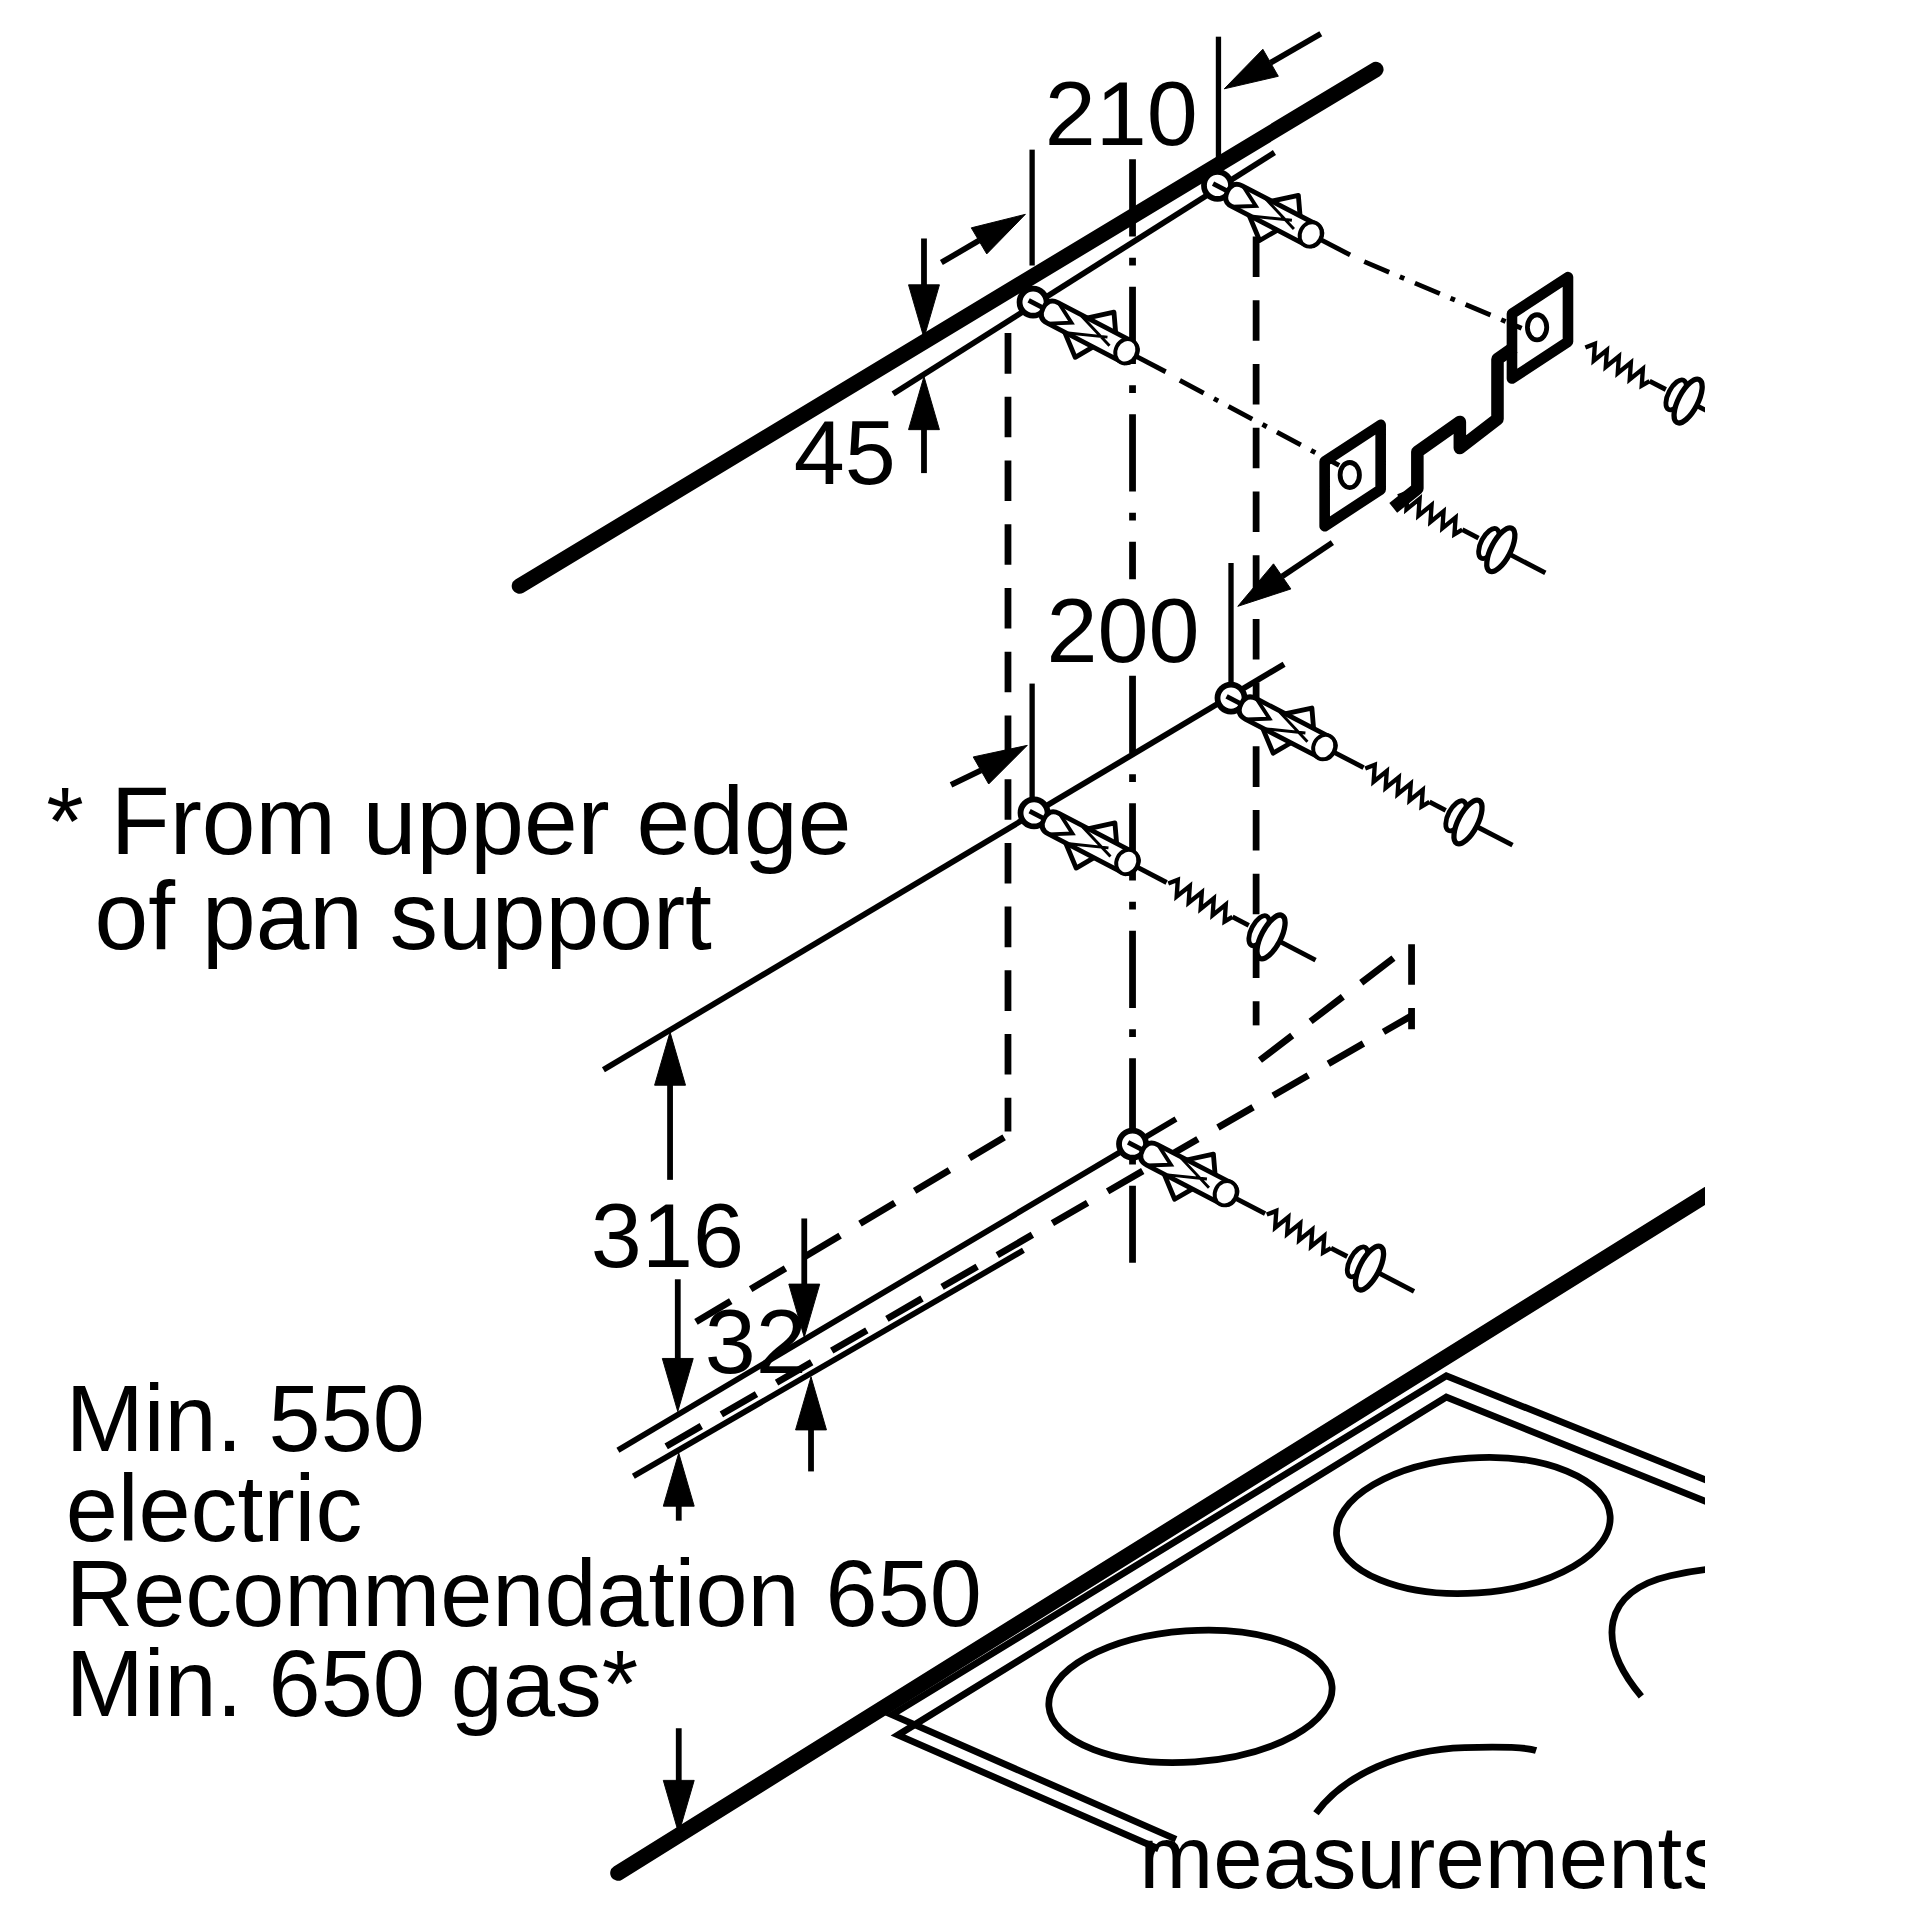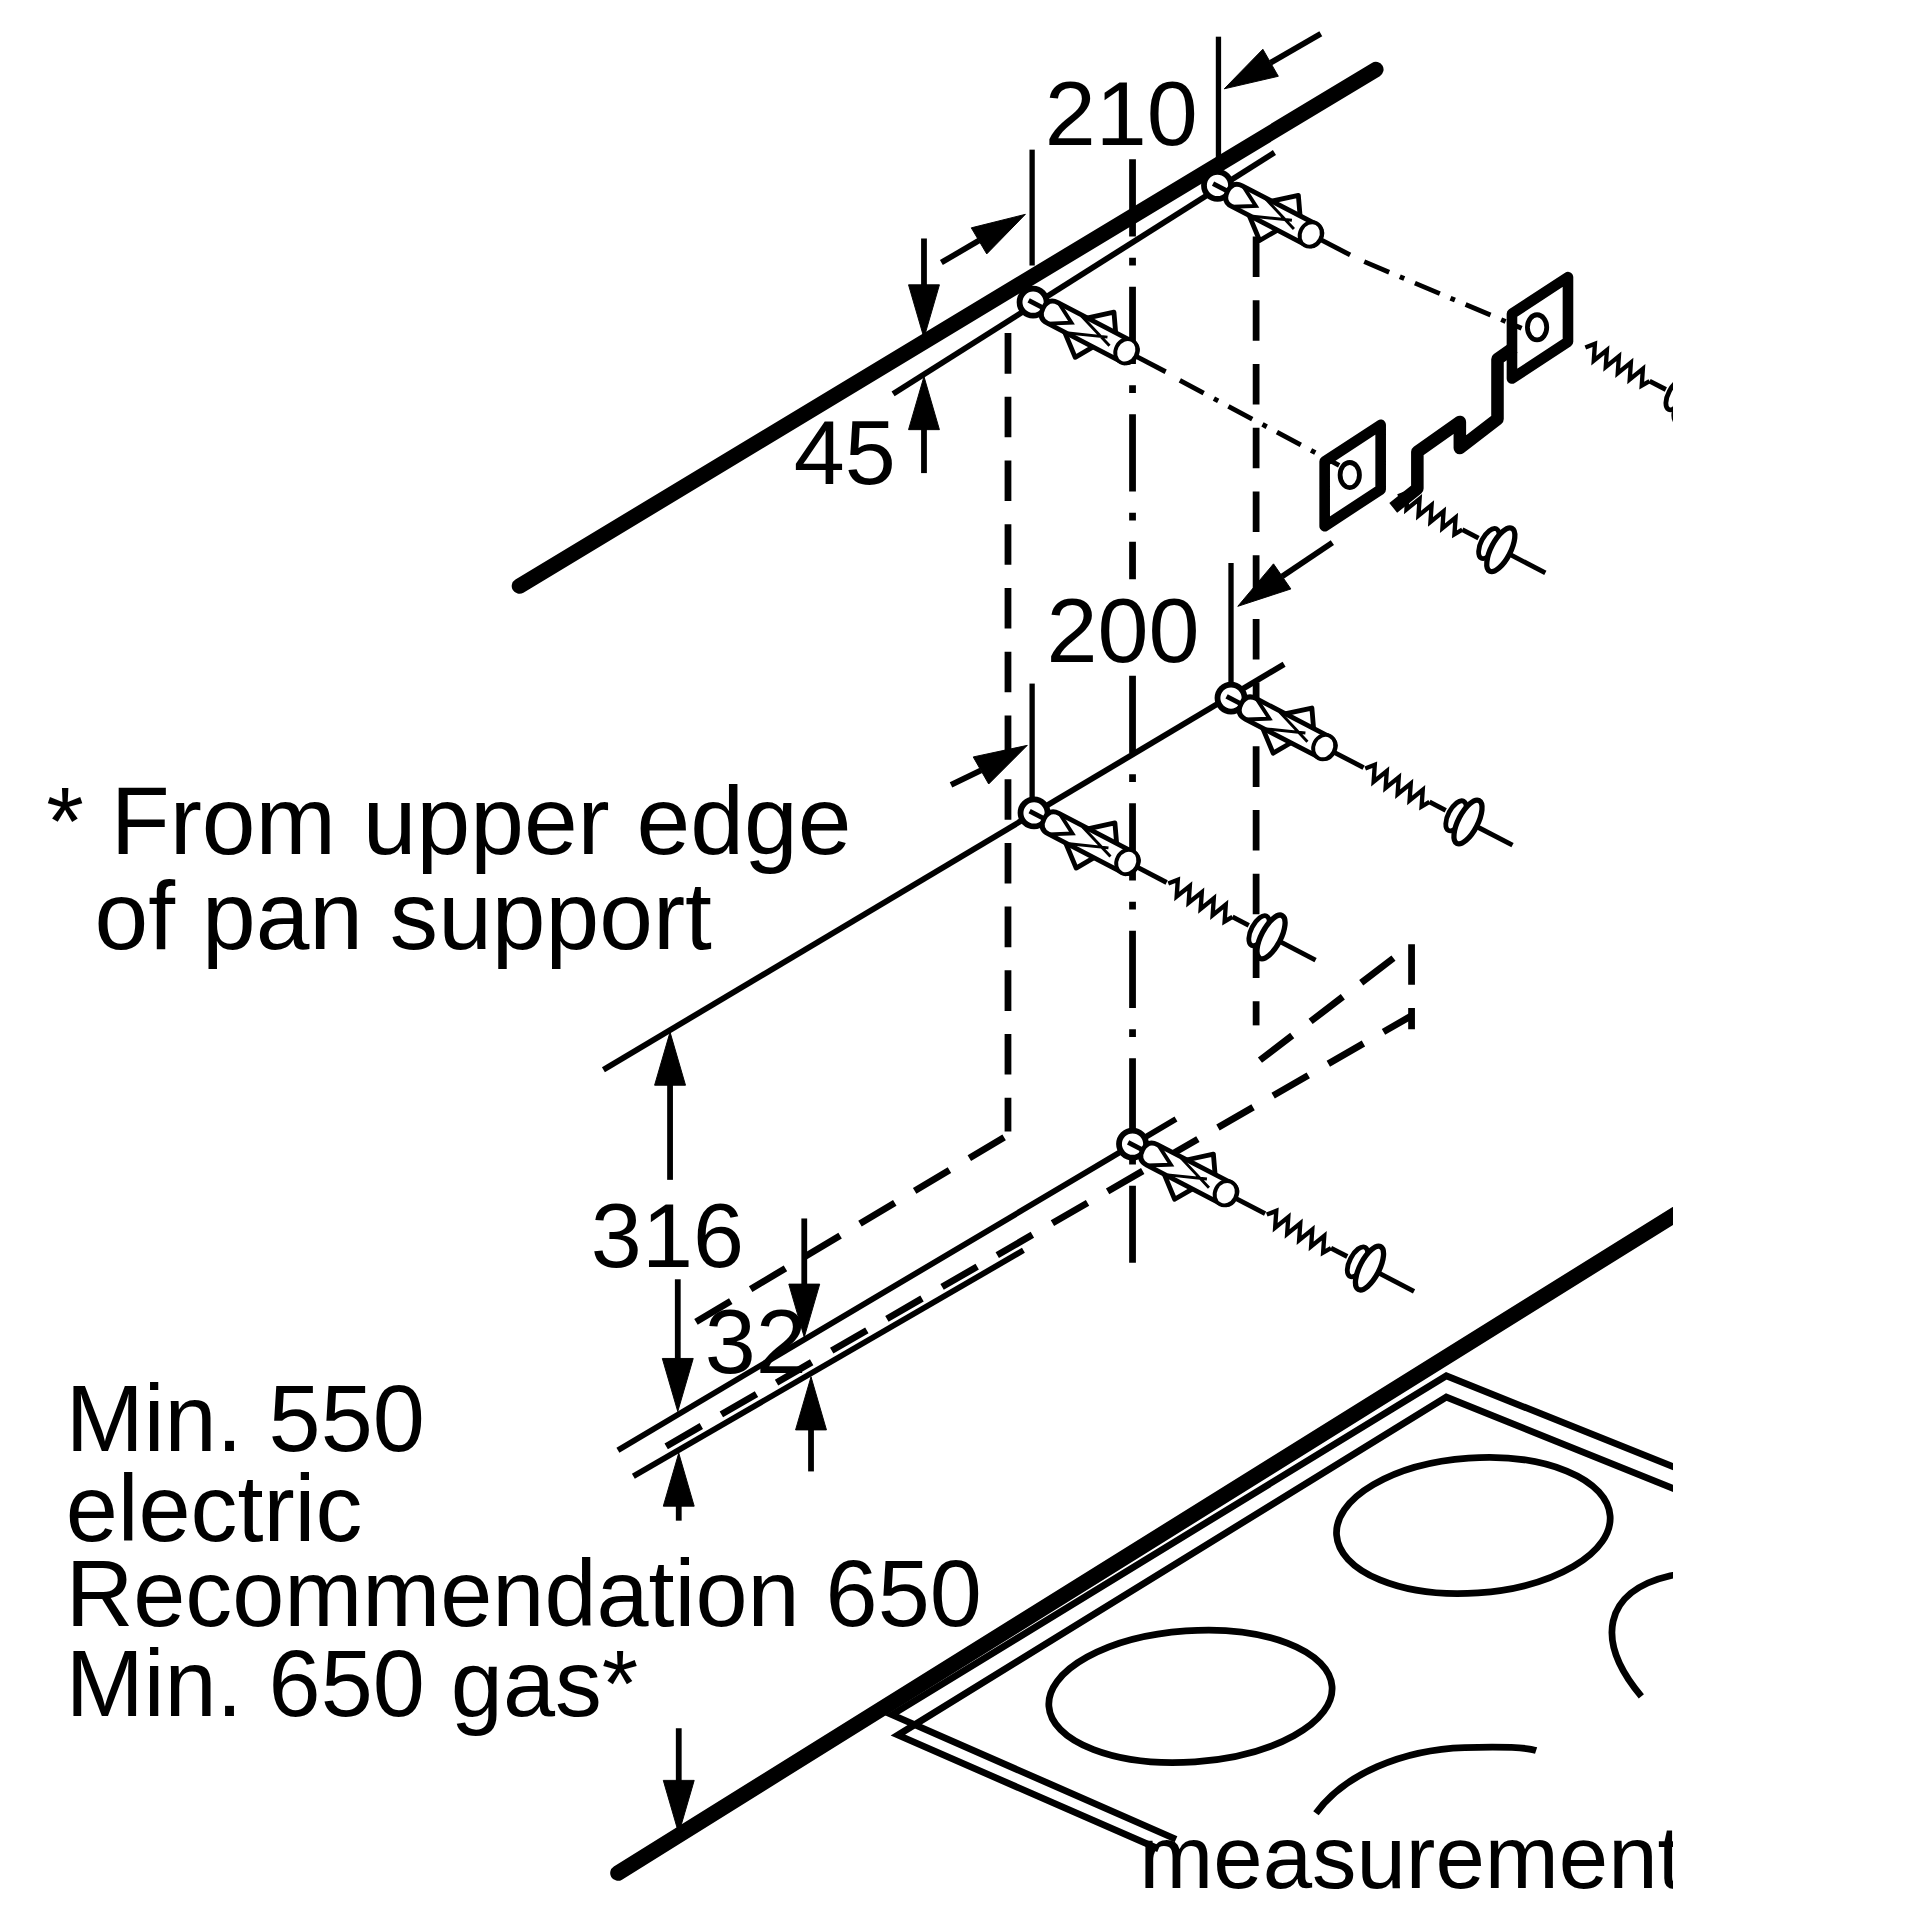--- a/index.html
+++ b/index.html
@@ -1,17 +1,17 @@
 <!DOCTYPE html>
 <html><head>
 <meta charset="utf-8">
 <style>
   html,body{margin:0;padding:0;background:#fff;}
   #stage{position:relative;width:1673px;height:1931px;background:#fff;overflow:hidden;
-         font-family:"Liberation Sans", sans-serif;}
+         font-family:"Liberation Sans", sans-serif;padding-left:32px;}
   svg{position:absolute;left:0;top:0;}
   svg text{fill:#000;font-family:"Liberation Sans", sans-serif;}
   .dim{font-size:95px;}
   .note{font-size:100px;}
   .clr{font-size:97px;}
   .units{font-size:92px;}
 </style>
 </head>
 <body>
 

